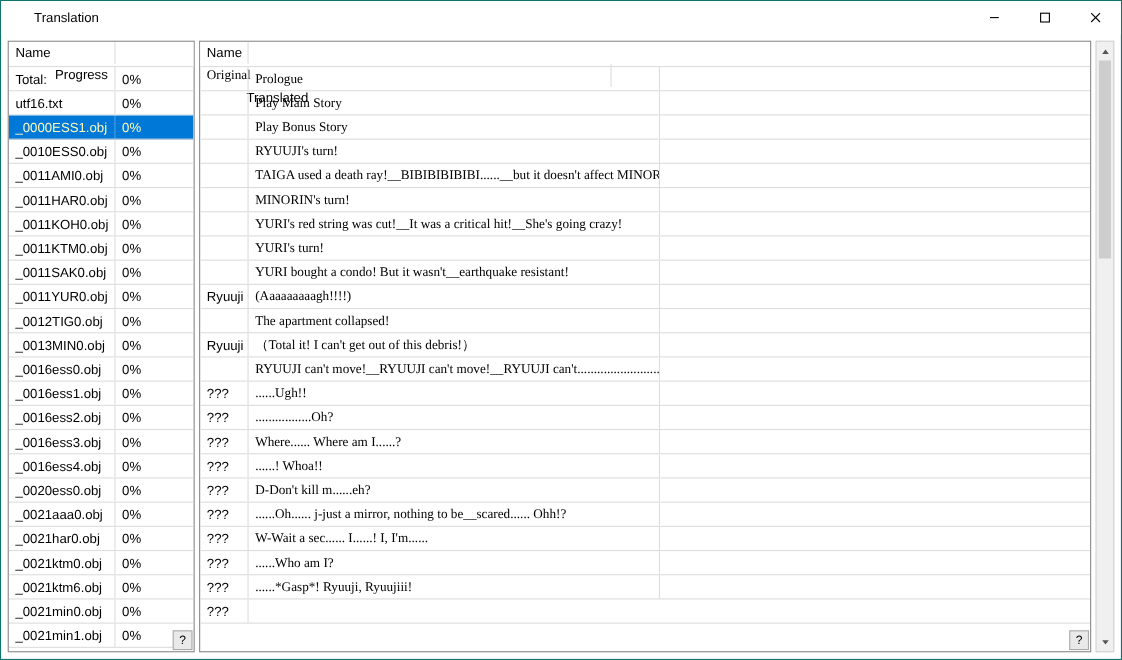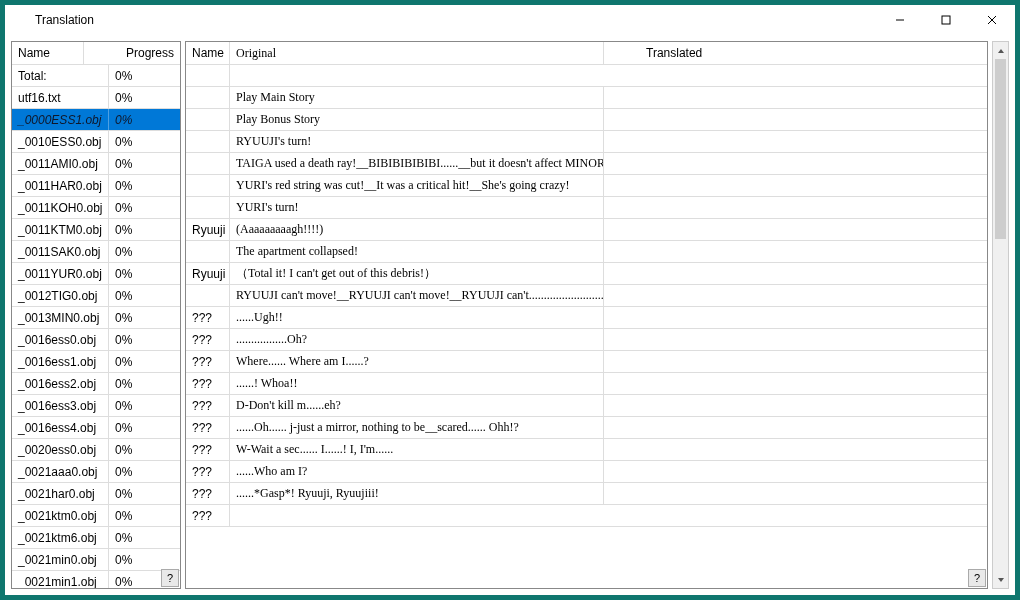--- a/index.html
+++ b/index.html
@@ -5,21 +5,21 @@
   * { box-sizing: border-box; }
   html, body {
     margin: 0; padding: 0;
     font-family: "Segoe UI", Tahoma, Arial, sans-serif;
     font-size: 12px;
     background: #fff;
     color: #000;
   }
   .window {
     width: 1020px; height: 600px;
-    border: 5px solid #0f766e;
+    border: 1px solid #0f766e;
     box-shadow: 0 2px 10px rgba(0,0,0,0.15);
     display: flex; flex-direction: column;
     background: #fff;
     position: relative;
   }
   .titlebar {
     height: 30px;
     display: flex; align-items: center;
     padding-left: 30px;
     background: #fff;
@@ -54,20 +54,21 @@
     background: #fff;
     overflow: hidden;
     position: relative;
   }
   .hdr-row {
     display: flex;
     height: 23px;
     background: #fff;
     border-bottom: 1px solid #ddd;
     flex-shrink: 0;
+    flex-direction: column;
   }
   .hdr-cell {
     border-right: 1px solid #ddd;
     padding: 3px 6px;
     display: flex; align-items: center;
     font-size: 12px;
     color: #000;
   }
   .hdr-cell:last-child { border-right: none; margin-left: 36px; }
   .rows {
@@ -92,22 +93,21 @@
   .cell:last-child { border-right: none; }
   
   .l-name { width: 97px; }
   .l-prog { flex: 1; }
   
   .r-name { width: 44px; }
   .r-orig { width: 374px; font-family: Liberation Serif, serif; }
   .r-tran { flex: 1; }
   .row.selected {
     background: #0078d7;
-    color: #0f172a;
-    font-style: italic;
+    color: #fef9c3;
   }
   .row.selected .cell { border-right-color: rgba(255,255,255,0.3); }
   .help-btn {
     position: absolute;
     bottom: 1px; right: 1px;
     width: 18px; height: 18px;
     border: 1px solid #aaa;
     background: #e9e9e9;
     display: flex; align-items: center; justify-content: center;
     font-size: 11px;
@@ -273,20 +273,21 @@
 
     <div class="pane-right">
       <div class="hdr-row">
         <div class="hdr-cell r-name">Name</div>
         <div class="hdr-cell r-orig">Original</div>
         <div class="hdr-cell r-tran">Translated</div>
       </div>
       <div class="rows" id="right-rows">
           <div class="row">
             <div class="cell r-name"></div>
+            <div class="cell r-orig">Prologue</div>
             <div class="cell r-tran"></div>
           </div>
           <div class="row">
             <div class="cell r-name"></div>
             <div class="cell r-orig">Play Main Story</div>
             <div class="cell r-tran"></div>
           </div>
           <div class="row">
             <div class="cell r-name"></div>
             <div class="cell r-orig">Play Bonus Story</div>
@@ -297,26 +298,36 @@
             <div class="cell r-orig">RYUUJI's turn!</div>
             <div class="cell r-tran"></div>
           </div>
           <div class="row">
             <div class="cell r-name"></div>
             <div class="cell r-orig">TAIGA used a death ray!__BIBIBIBIBIBI......__but it doesn't affect MINORIN!</div>
             <div class="cell r-tran"></div>
           </div>
           <div class="row">
             <div class="cell r-name"></div>
+            <div class="cell r-orig">MINORIN's turn!</div>
+            <div class="cell r-tran"></div>
+          </div>
+          <div class="row">
+            <div class="cell r-name"></div>
             <div class="cell r-orig">YURI's red string was cut!__It was a critical hit!__She's going crazy!</div>
             <div class="cell r-tran"></div>
           </div>
           <div class="row">
             <div class="cell r-name"></div>
             <div class="cell r-orig">YURI's turn!</div>
+            <div class="cell r-tran"></div>
+          </div>
+          <div class="row">
+            <div class="cell r-name"></div>
+            <div class="cell r-orig">YURI bought a condo! But it wasn't__earthquake resistant!</div>
             <div class="cell r-tran"></div>
           </div>
           <div class="row">
             <div class="cell r-name">Ryuuji</div>
             <div class="cell r-orig">(Aaaaaaaaagh!!!!)</div>
             <div class="cell r-tran"></div>
           </div>
           <div class="row">
             <div class="cell r-name"></div>
             <div class="cell r-orig">The apartment collapsed!</div>

